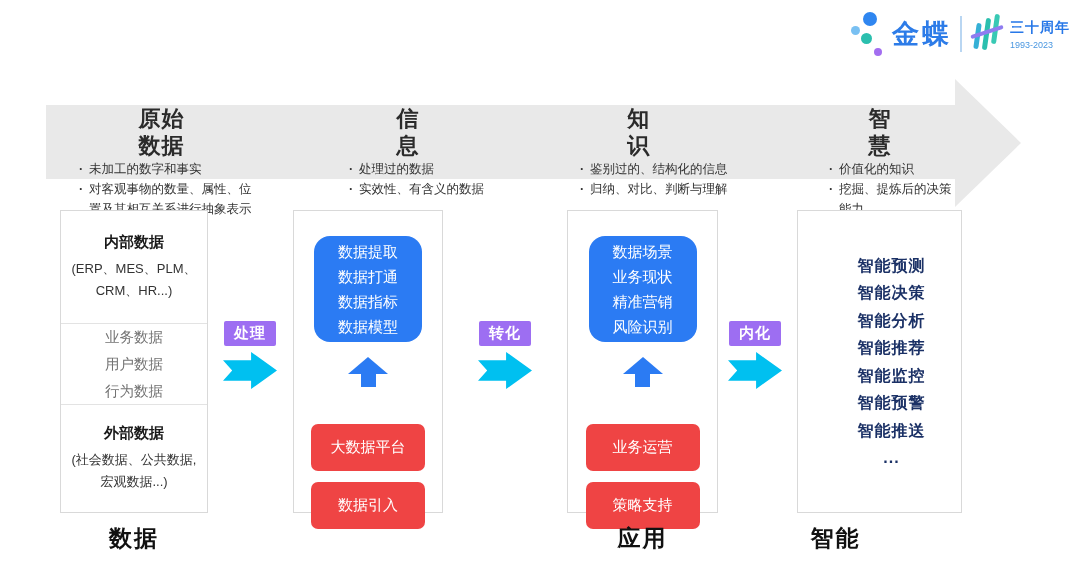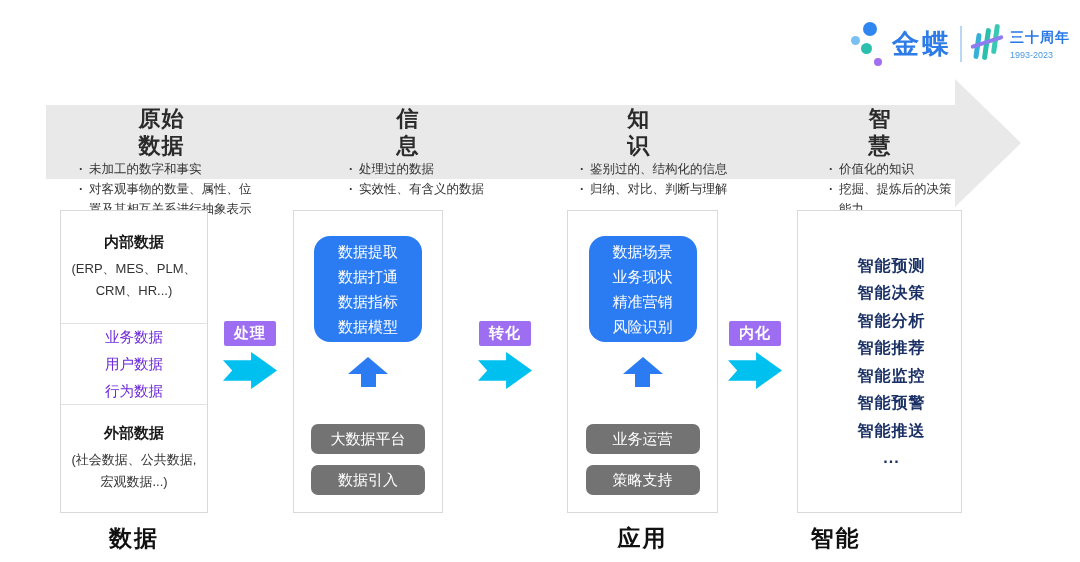--- a/index.html
+++ b/index.html
@@ -4,21 +4,21 @@
 <style>
   html,body{margin:0;padding:0;background:#ffffff;}
   .canvas{
     position:relative;width:1080px;height:562px;background:#ffffff;overflow:hidden;
     font-family:"Liberation Sans","DejaVu Sans",sans-serif;color:#222;
   }
   .pre{white-space:pre-line;}
 
   
   .page-title{position:absolute;left:40px;top:22px;font-size:25px;font-weight:bold;color:#262626;letter-spacing:1px;}
-  .logo{position:absolute;left:850px;top:14px;height:60px;display:flex;align-items:center;}
+  .logo{position:absolute;left:850px;top:4px;height:60px;display:flex;align-items:center;}
   .logo-dots{position:relative;width:36px;height:48px;flex:0 0 auto;}
   .logo-dots i{position:absolute;border-radius:50%;display:block;}
   .dot-b{left:13px;top:2px;width:14px;height:14px;background:#2f86f0;}
   .dot-lb{left:1px;top:16px;width:9px;height:9px;background:#79c0f2;}
   .dot-t{left:11px;top:23px;width:11px;height:11px;background:#2bbfae;}
   .dot-p{left:24px;top:38px;width:8px;height:8px;background:#a36ef0;}
   .logo-brand{font-size:27px;font-weight:bold;color:#2d7ce8;letter-spacing:3px;margin-left:6px;}
   .logo-divider{width:2px;height:36px;background:#b9d6f2;margin:0 10px 0 8px;}
   .thirty-mark{position:relative;width:32px;height:46px;flex:0 0 auto;}
   .thirty-mark i{position:absolute;display:block;border-radius:3px;}
@@ -54,28 +54,28 @@
   .box-analysis{left:293px;width:150px;}
   .box-application{left:567px;width:151px;}
   .box-intelligence{left:797px;width:165px;display:flex;align-items:center;justify-content:center;padding-left:24px;}
 
   .dsec{display:flex;flex-direction:column;align-items:center;justify-content:center;text-align:center;}
   .dsec1{height:112px;border-bottom:1px solid #e3e3e3;}
   .dsec2{height:80px;border-bottom:1px solid #e3e3e3;}
   .dsec3{flex:1;}
   .dsec-title{font-size:15px;font-weight:bold;color:#1a1a1a;margin-bottom:6px;}
   .dsec-sub{font-size:13px;color:#333;line-height:22px;}
-  .dsec2 .gray-item{font-size:14.5px;color:#6d28d9;line-height:27px;}
+  .dsec2 .gray-item{font-size:14.5px;color:#737373;line-height:27px;}
 
   .panel{margin:25px auto 0;width:108px;height:106px;background:#2b7bf3;border-radius:16px;
     color:#fff;font-size:15px;line-height:25px;text-align:center;display:flex;align-items:center;justify-content:center;}
   .up-arrow{margin-top:15px;}
   .up-tri{width:0;height:0;margin:0 auto;border-left:20px solid transparent;border-right:20px solid transparent;border-bottom:17px solid #2b7bf3;}
   .up-stem{width:15px;height:13px;margin:0 auto;background:#2b7bf3;}
-  .blue-btn{margin:0 auto;width:114px;height:30px;background:#737373;border-radius:7px;
+  .blue-btn{margin:0 auto;width:114px;height:47px;background:#ef4444;border-radius:7px;
     color:#fff;font-size:15px;display:flex;align-items:center;justify-content:center;}
   .btn-first{margin-top:37px;}
   .btn-second{margin-top:11px;}
 
   .smart-list{text-align:center;}
   .smart-item{font-size:16px;font-weight:bold;color:#1b3166;line-height:27.5px;letter-spacing:1px;}
 
   
   .conn{position:absolute;top:321px;width:70px;text-align:center;}
   .conn1{left:215px;}

